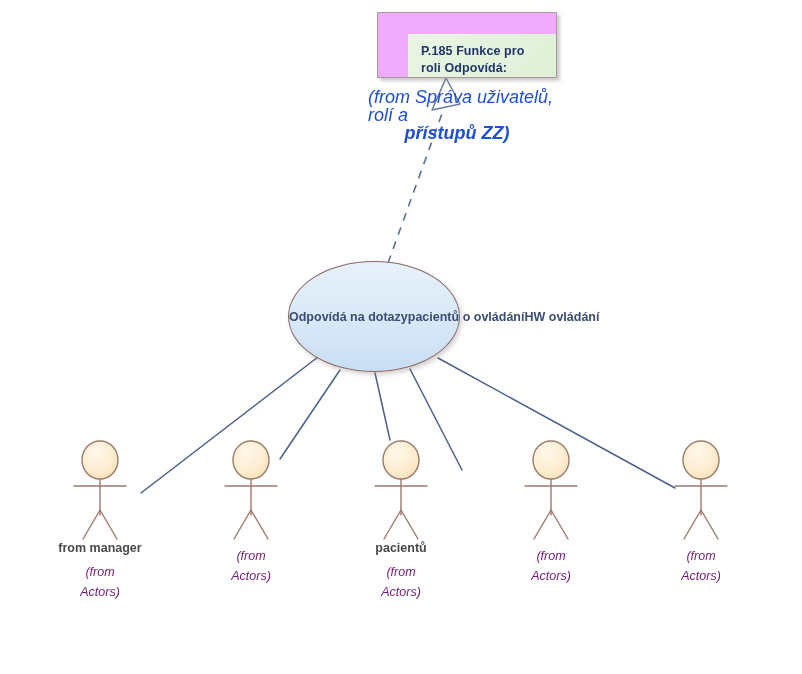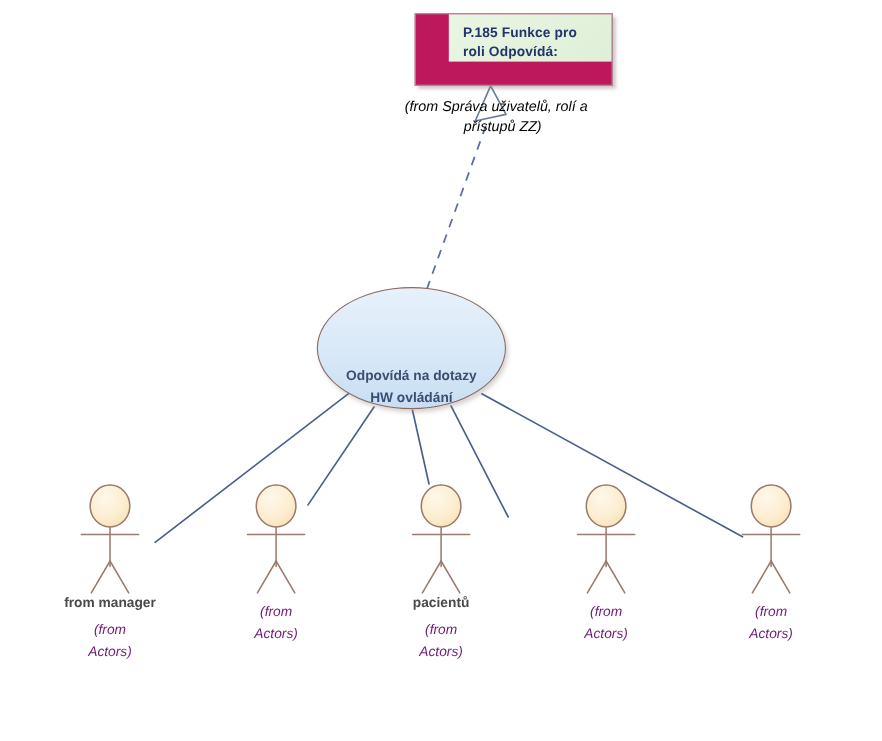--- a/index.html
+++ b/index.html
@@ -31,24 +31,24 @@
 
   
   .note {
     position: absolute;
     left: 377px;
     top: 12px;
     width: 180px;
     height: 66px;
     box-sizing: border-box;
     border: 1px solid #a79a9a;
-    background: #be185d;
+    background: #f0abfc;
     box-shadow: 3px 3px 3px rgba(150,140,140,0.45);
     display: flex;
-    align-items: flex-start;
+    align-items: flex-end;
   }
   .note-stripe {
     width: 24px;
     background: #f4f0a4;
     border-right: 1px solid #a79a9a;
     flex: 0 0 auto;
   }
   .note-gap {
     width: 4px;
     background: #ffffff;
@@ -70,44 +70,44 @@
     white-space: nowrap;
   }
 
   
   .note-from {
     position: absolute;
     left: 366px;
     top: 88px;
     width: 196px;
     text-align: center;
-    color: #000000;
-    font-size: 13px;
+    color: #1d4ed8;
+    font-size: 18px;
     font-style: italic;
     line-height: 18px;
   }
   .note-from .nf-l1 { display: block; text-align: left; padding-left: 2px; }
-  .note-from .nf-l2 { display: block; text-align: center; padding-right: 14px; }
+  .note-from .nf-l2 { display: block; text-align: center; padding-right: 14px; font-weight: bold; }
 
   
   .usecase {
     position: absolute;
     left: 288px;
     top: 261px;
     width: 172px;
     height: 111px;
     border-radius: 50%;
     border: 1.4px solid #8a6a62;
     background: linear-gradient(180deg, #e6f1fb 0%, #dbeaf8 45%, #c9def3 100%);
     box-shadow: 2px 3px 4px rgba(140,130,130,0.35);
     box-sizing: border-box;
     display: flex;
-    flex-direction: column;
+    flex-direction: row;
     align-items: center;
-    justify-content: flex-end;
+    justify-content: flex-start;
   }
   .usecase-line {
     color: #3a4d73;
     font-size: 12.5px;
     font-weight: bold;
     line-height: 20px;
     white-space: nowrap;
   }
 
   
@@ -215,20 +215,21 @@
     </div>
   </div>
 
   <div class="note-from">
     <span class="nf-l1">(from Správa uživatelů, rolí a</span>
     <span class="nf-l2">přístupů ZZ)</span>
   </div>
 
   <div class="usecase">
     <div class="usecase-line">Odpovídá na dotazy</div>
+    <div class="usecase-line">pacientů o ovládání</div>
     <div class="usecase-line">HW ovládání</div>
   </div>
 
   <div class="actor" style="left:100px; top:540px;">
     <div class="actor-name">from manager</div>
     <div class="actor-from">
       <span>(from</span>
       <span>Actors)</span>
     </div>
   </div>

